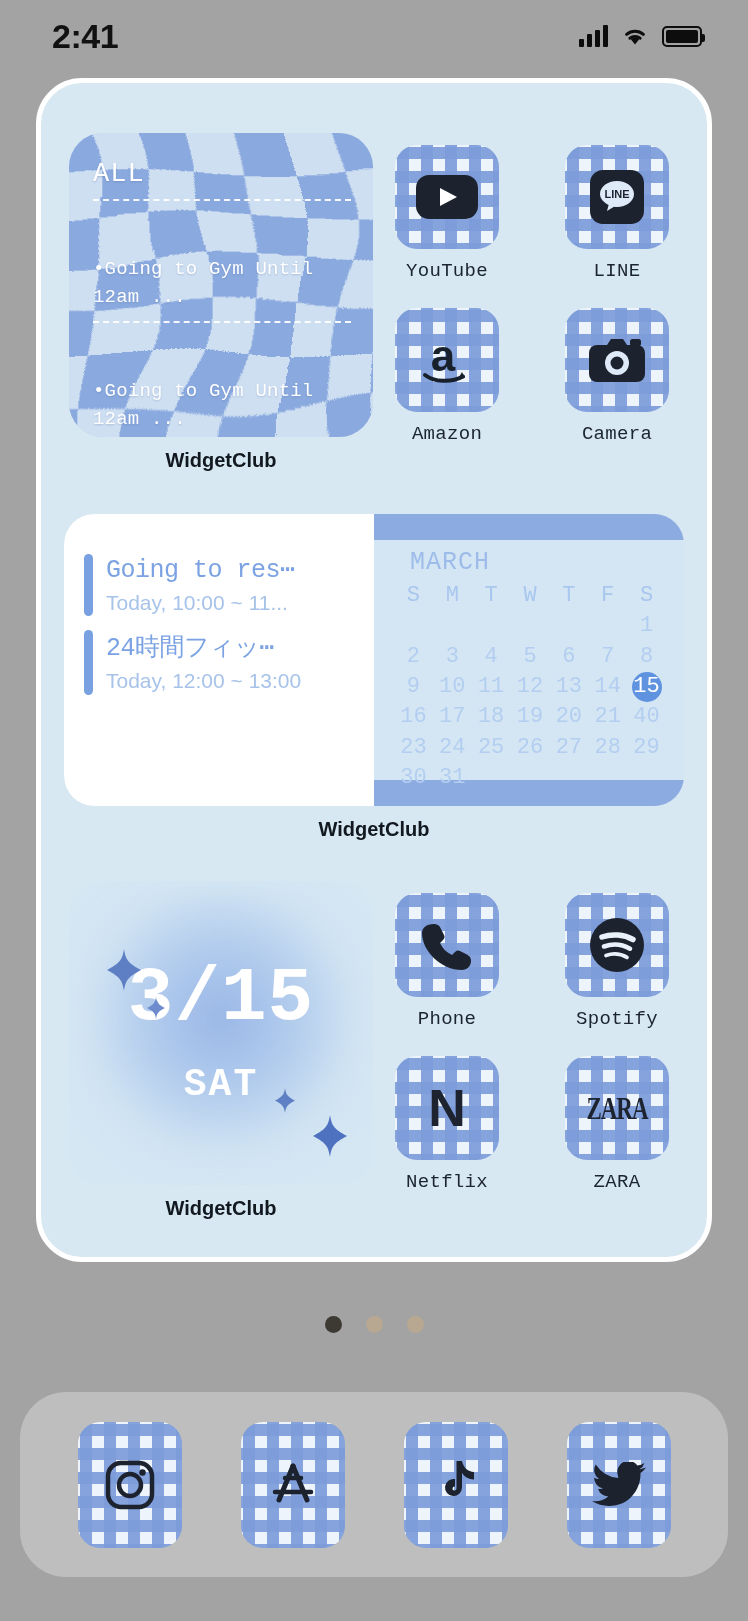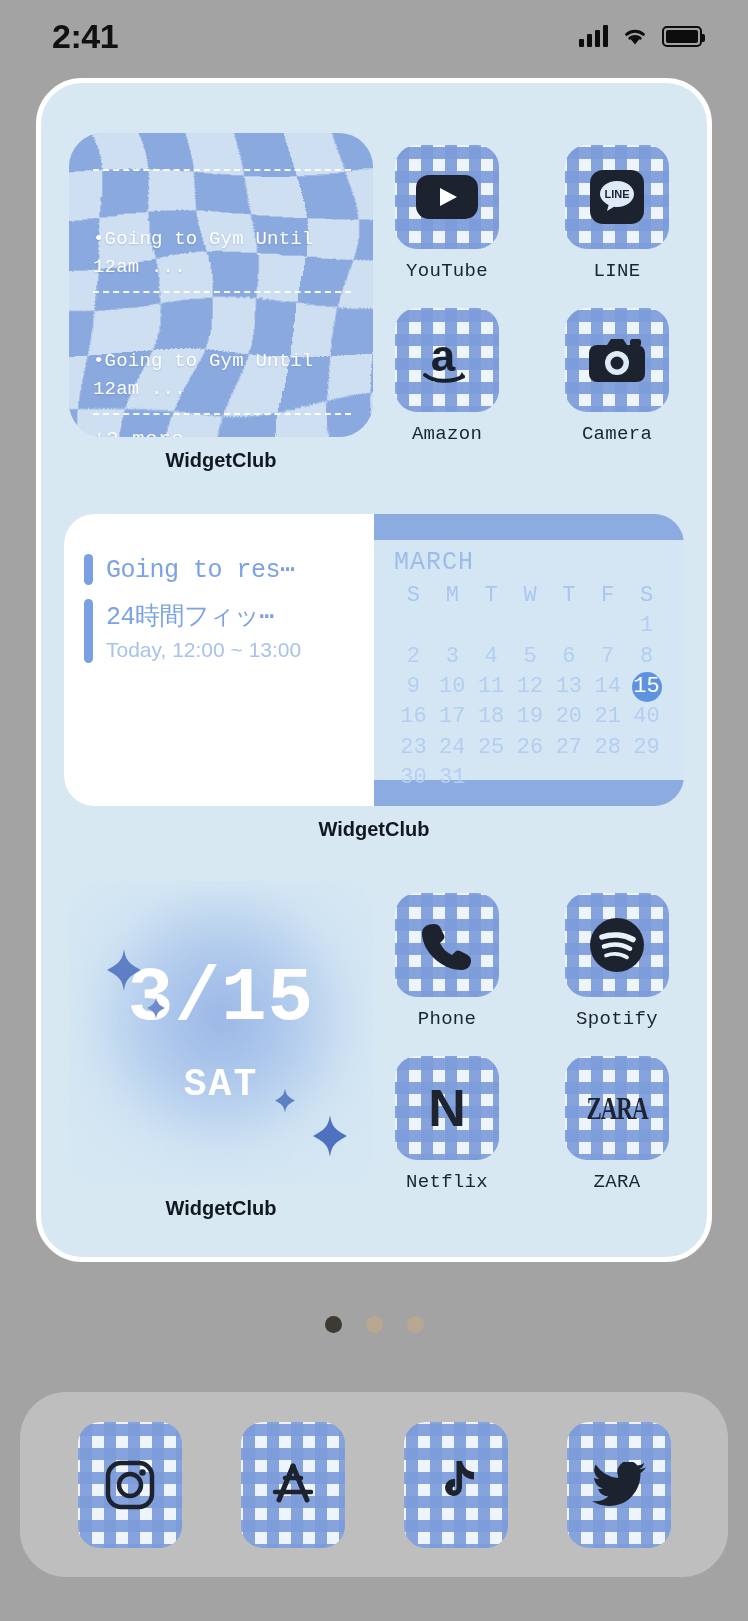--- a/index.html
+++ b/index.html
@@ -170,21 +170,21 @@
     padding:34px 18px 0 20px;
   }
   .cal-bar{
     position:absolute; left:0; right:0; height:26px;
     background:#8cabe0;
   }
   .cal-bar.top{ top:0; border-radius:0 30px 0 0;}
   .cal-bar.bot{ bottom:0; border-radius:0 0 30px 0;}
   .cal-month{
     font-family:"Liberation Mono", monospace;
-    font-size:25px; color:#9dbcea; letter-spacing:1px; margin-bottom:4px;
+    font-size:25px; color:#9dbcea; letter-spacing:1px; margin-bottom:4px;margin-left:16px;
   }
   .cal-grid{ display:grid; grid-template-columns:repeat(7,1fr); }
   .cal-grid span{
     font-family:"Liberation Mono", monospace;
     font-size:22px; color:#b3cef0;
     text-align:center; line-height:1.38;
     position:relative;
   }
   .cal-grid span.dow{ color:#a9c7ee; }
   .cal-grid span.today{
@@ -289,20 +289,21 @@
               </filter>
               <pattern id="chk" width="22" height="22" patternUnits="userSpaceOnUse">
                 <rect width="22" height="22" fill="#cfdff2"></rect>
                 <rect width="11" height="11" fill="#8aa9de"></rect>
                 <rect x="11" y="11" width="11" height="11" fill="#8aa9de"></rect>
               </pattern>
             </defs>
             <rect x="-40" y="-40" width="180" height="180" fill="url(#chk)" filter="url(#wave)"></rect>
           </svg>
           <div class="inner">
+            <div class="all-title">ALL</div>
             <div class="dashline"></div>
             <div class="todo">•Going to Gym Until 12am ...</div>
             <div class="dashline"></div>
             <div class="todo">•Going to Gym Until 12am ...</div>
             <div class="dashline"></div>
             <div class="more">+2 more</div>
           </div>
         </div>
         <div class="widget-label">WidgetClub</div>
       </div>
@@ -357,20 +358,21 @@
     </div>
 
     <div style="display:flex;flex-direction:column;align-items:center;margin-top:42px;">
       <div class="w-big">
 
         <div class="w-events">
           <div class="ev">
             <div class="ev-bar"></div>
             <div class="ev-body">
               <div class="ev-title">Going to res⋯</div>
+              <div class="ev-time">Today, 10:00 ~ 11...</div>
             </div>
           </div>
           <div class="ev">
             <div class="ev-bar"></div>
             <div class="ev-body">
               <div class="ev-title">24時間フィッ⋯</div>
               <div class="ev-time">Today, 12:00 ~ 13:00</div>
             </div>
           </div>
         </div>

